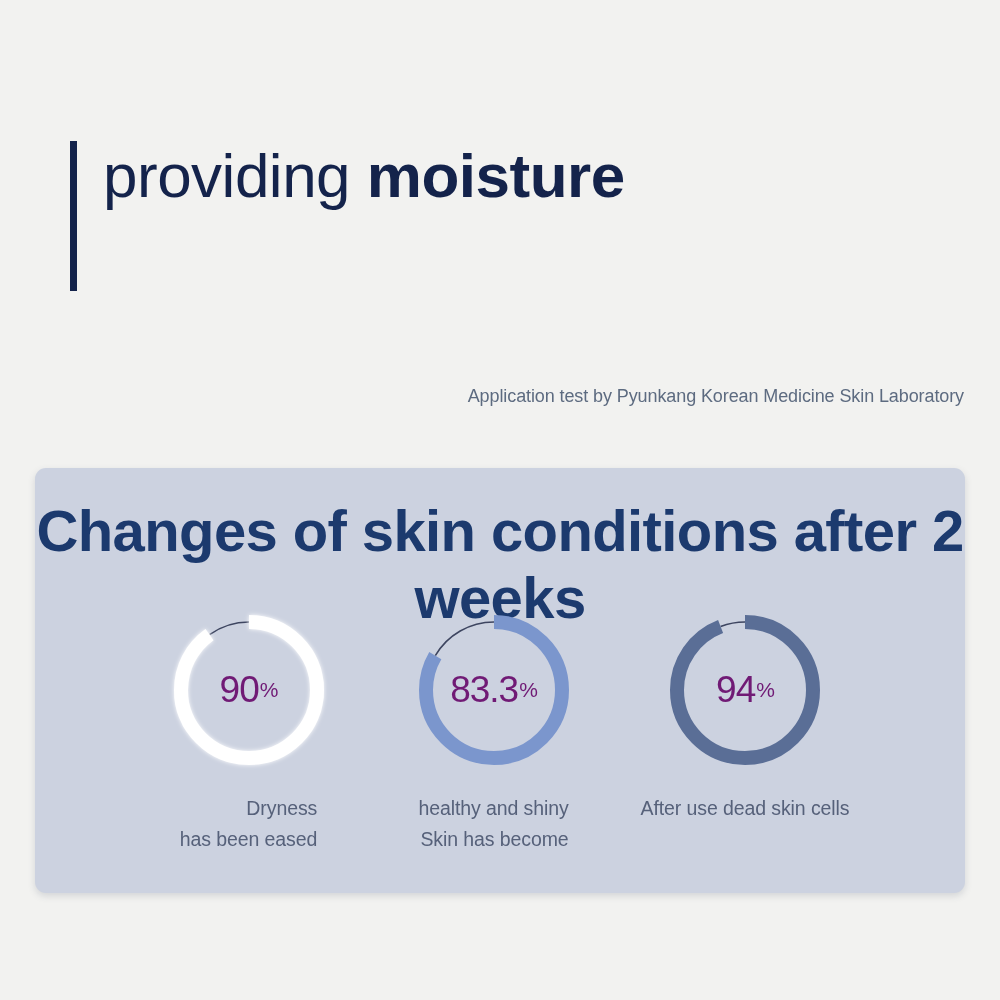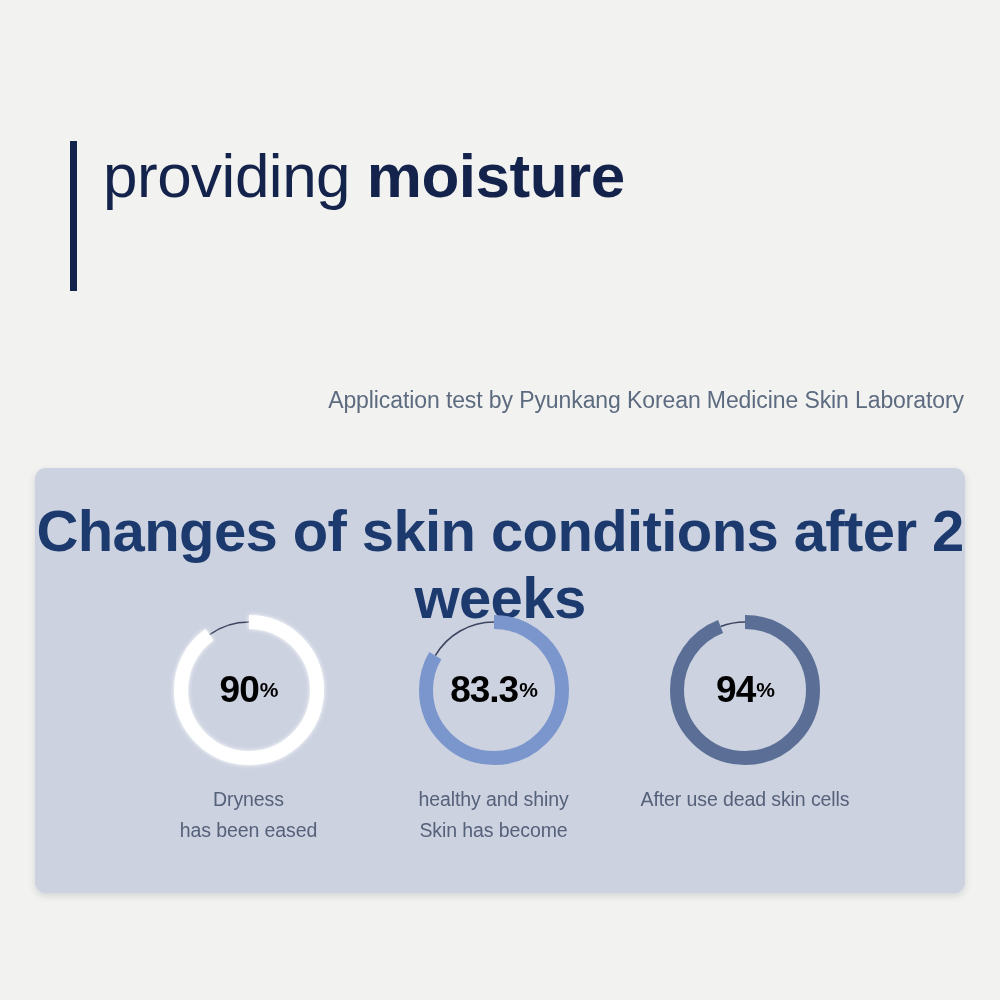--- a/index.html
+++ b/index.html
@@ -50,21 +50,21 @@
     font-stretch: condensed;
   }
 
   
   .subcaption {
     position: absolute;
     right: 36px;
     top: 382px;
     text-align: right;
     color: #5d6b80;
-    font-size: 23px;
+    font-size: 18px;
     line-height: 1.62;
     letter-spacing: -0.1px;
   }
   .subcaption span { display: block; }
 
   
   .card {
     position: absolute;
     left: 35px;
     top: 468px;
@@ -115,30 +115,30 @@
     width: 150px;
     height: 150px;
     overflow: visible;
   }
   .donut-value {
     position: absolute;
     inset: 0;
     display: flex;
     align-items: center;
     justify-content: center;
-    color: #000000;
-    font-weight: 700;
+    color: #701a75;
+    font-weight: 400;
     letter-spacing: -1px;
   }
   .donut-num { font-size: 37px; }
   .donut-pct { font-size: 21px; margin-left: 1px; }
 
   .stat-caption {
-    margin-top: 19px;
-    text-align: center;
+    margin-top: 28px;
+    text-align: right;
     color: #56617a;
     font-size: 19.5px;
     line-height: 1.58;
     letter-spacing: -0.1px;
   }
   .stat-caption span { display: block; }
 </style>
 </head>
 <body>
 

